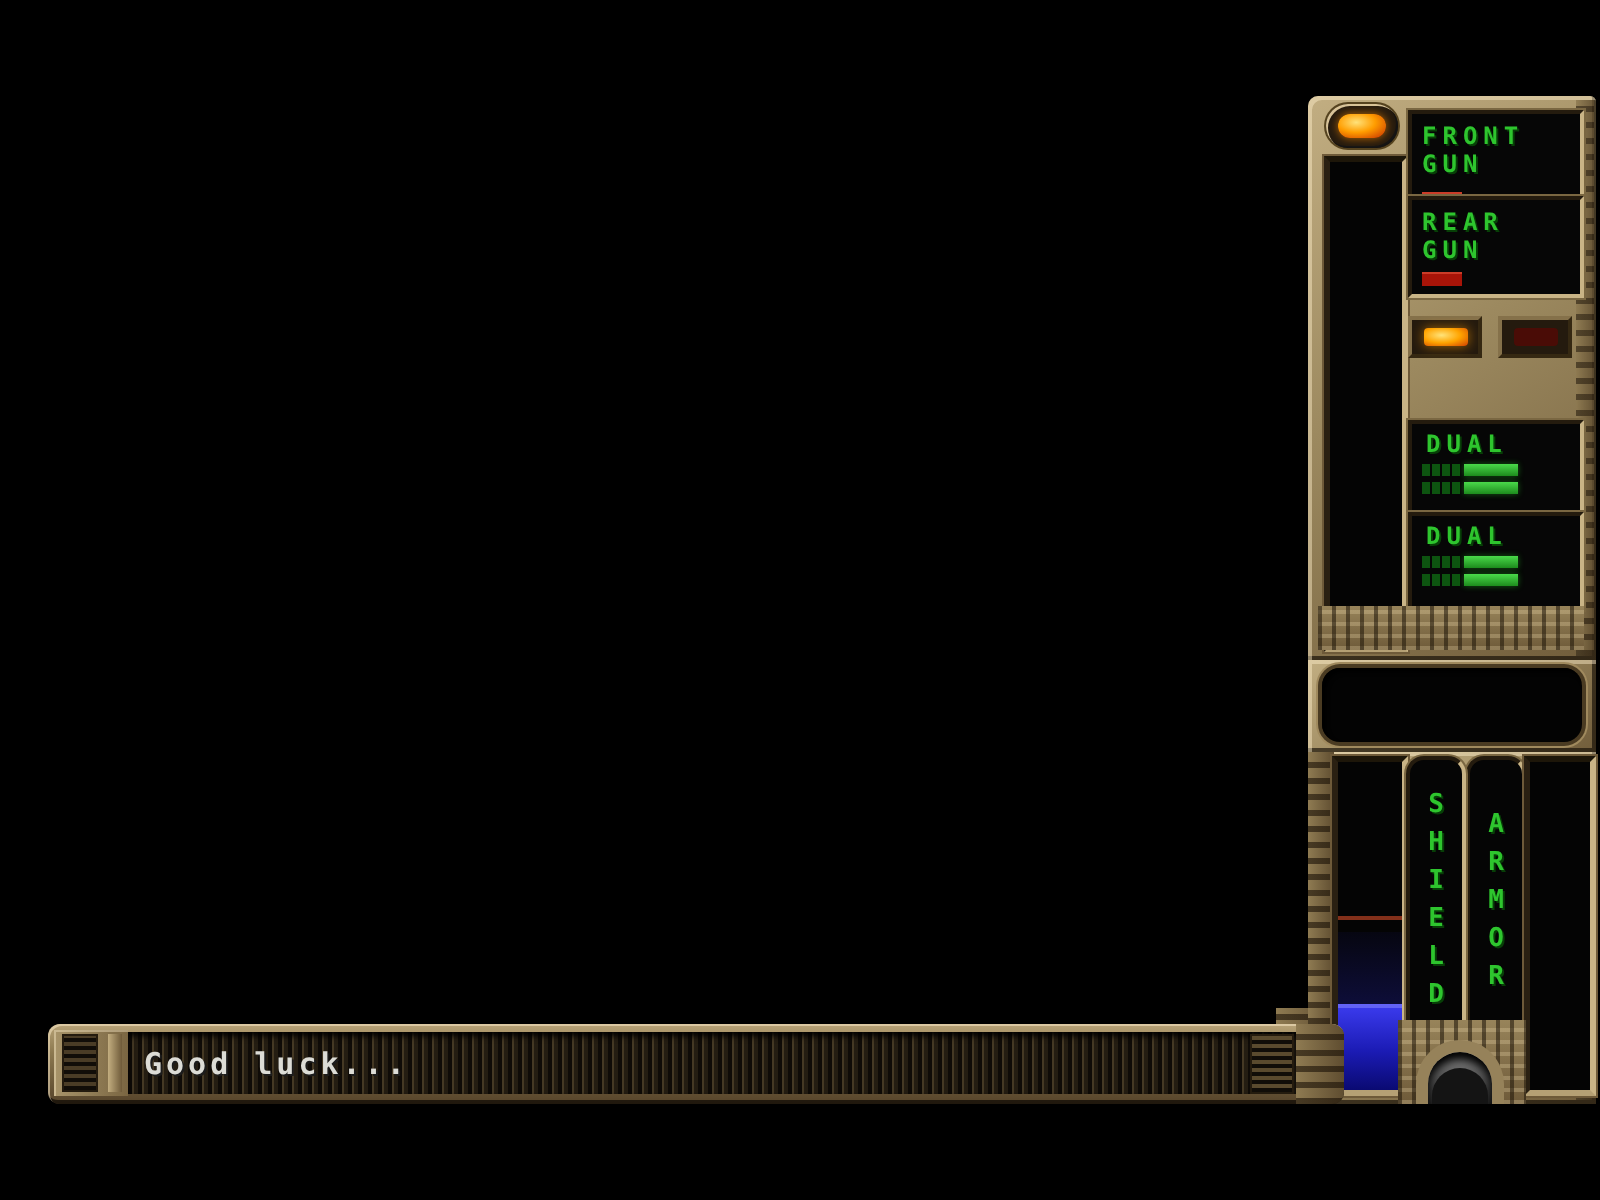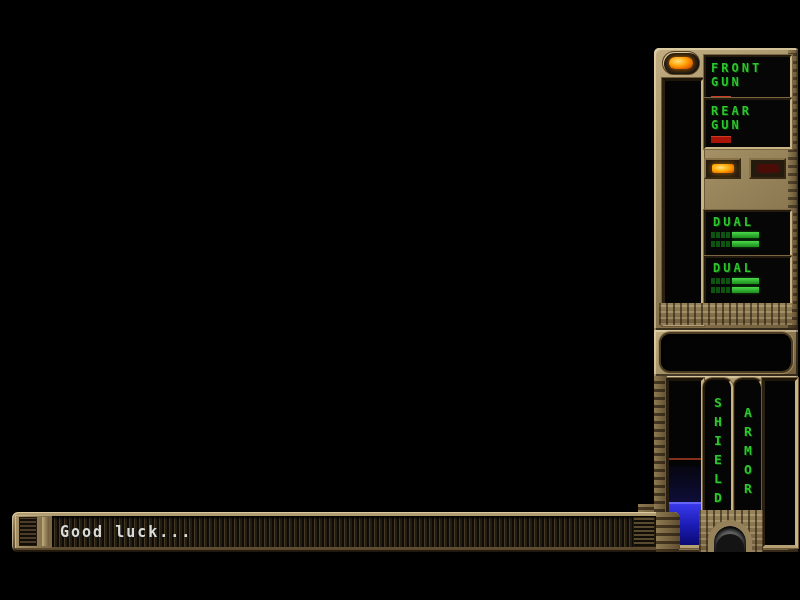--- a/index.html
+++ b/index.html
@@ -107,23 +107,23 @@
   .shield-label-panel{left:49px;}
   .armor-label-panel{left:79px;}
   .arch-base{position:absolute;left:45px;top:134px;width:64px;height:42px;}
   .arch{position:absolute;left:9px;bottom:0;width:44px;height:32px;border-radius:22px 22px 0 0;
     background:linear-gradient(180deg,#8d8d8d,#3a3a3a 70%,#222);
     border:6px solid #96825a;border-bottom:none;box-sizing:border-box;box-shadow:inset 0 4px 4px #000;}
   .arch-hole{position:absolute;left:17px;bottom:0;width:28px;height:18px;border-radius:14px 14px 0 0;
     background:#141414;}
 
   
-  .msg-bar{position:absolute;left:12px;top:512px;width:648px;height:40px;border-radius:6px;
+  .msg-bar{position:absolute;left:24px;top:512px;width:648px;height:40px;border-radius:6px;
     background:linear-gradient(180deg,#b8a378 0%,#8d7950 35%,#55432a 100%);
-    box-shadow:inset 1px 1px 0 rgba(255,240,205,.5), inset -1px -2px 0 rgba(10,6,2,.7);padding-left:20px;}
+    box-shadow:inset 1px 1px 0 rgba(255,240,205,.5), inset -1px -2px 0 rgba(10,6,2,.7);}
   .msg-ribs{position:absolute;left:40px;top:4px;right:24px;bottom:5px;
     background:repeating-linear-gradient(90deg,#0f0b07 0 2px,#453924 2px 3px,#241d12 3px 5px);
     box-shadow:inset 0 2px 3px #000;}
   .msg-leftcap{position:absolute;left:3px;top:3px;width:37px;bottom:4px;
     background:linear-gradient(90deg,#a8946a,#7a6642);box-shadow:inset 1px 1px 0 rgba(255,240,205,.4);}
   .msg-speaker{position:absolute;left:5px;top:3px;width:16px;bottom:3px;background:
     repeating-linear-gradient(0deg,#110d08 0 2px,#4a3c26 2px 4px);box-shadow:0 0 0 1px #241b0e;}
   .msg-leftcap .hinge{position:absolute;right:3px;top:2px;bottom:2px;width:7px;
     background:linear-gradient(90deg,#c3ae80,#6e5a39);}
   .msg-vent{position:absolute;right:26px;top:6px;bottom:6px;width:20px;background:

